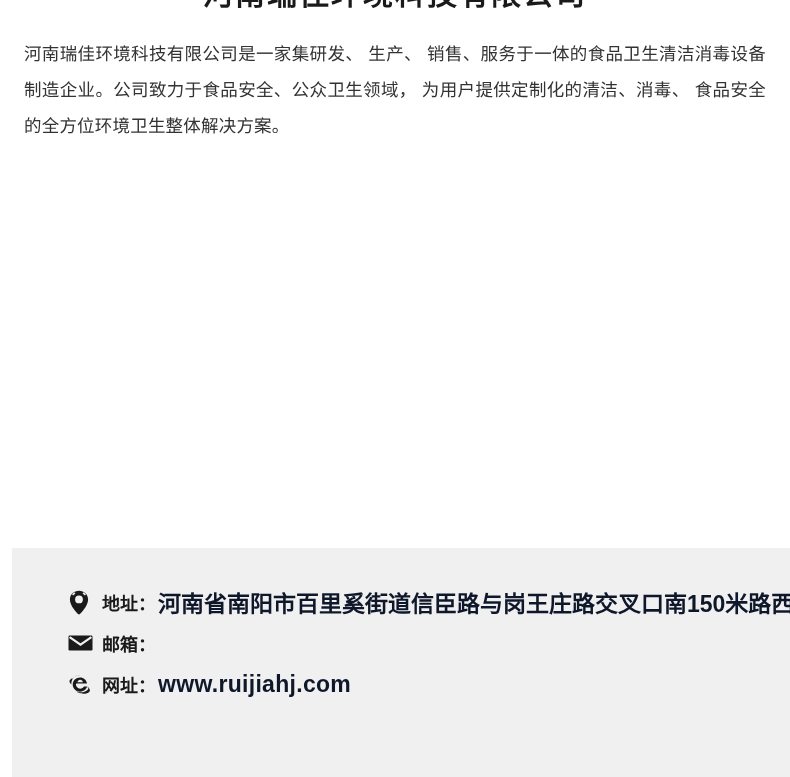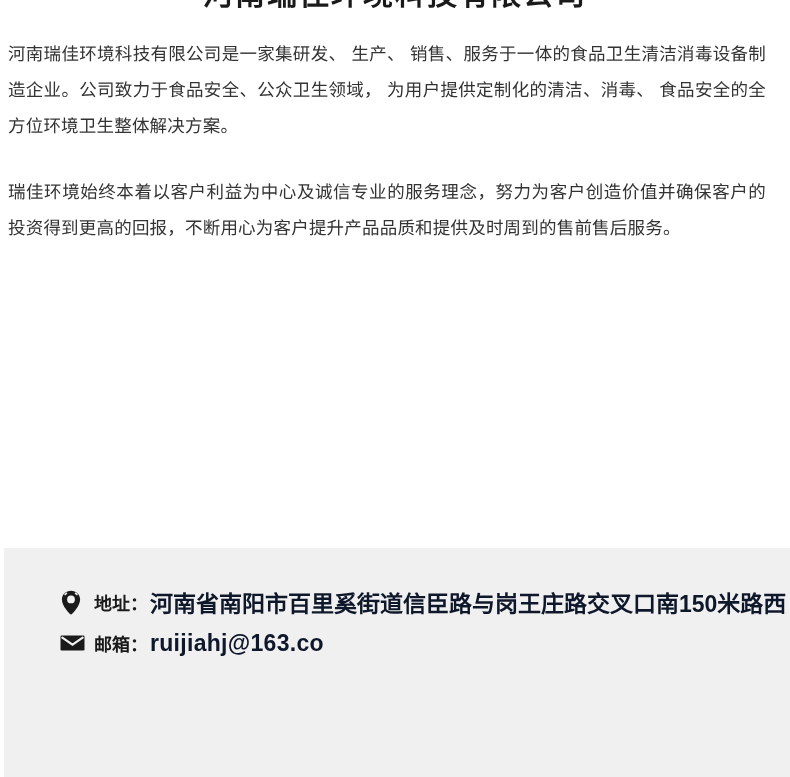--- a/index.html
+++ b/index.html
@@ -35,38 +35,38 @@
     top: -30px;
     text-align: center;
     font-size: 30px;
     font-weight: bold;
     letter-spacing: 2px;
     color: #1a1a1a;
     white-space: nowrap;
   }
   
   .body-wrap {
-    padding: 22px 24px 0 8px;
+    padding: 22px 24px 0 24px;
   }
   .para {
     font-size: 17.5px;
     line-height: 36px;
     color: #333333;
     margin: 0 0 30px 0;
     text-align: justify;
     text-justify: inter-ideograph;
     letter-spacing: 0.2px;
   }
   .para:last-child {
     margin-bottom: 0;
   }
   
   .footer {
     position: absolute;
-    left: 4px;
+    left: 12px;
     right: 0;
     bottom: 0;
     height: 229px;
     background: #f0f0f0;
     box-sizing: border-box;
     padding: 34px 0 0 0;
   }
   .contact-list {
     margin: 0;
     padding: 0 0 0 56px;
@@ -109,21 +109,20 @@
 <body>
 
 <div class="page">
 
   <div class="title-clip">
     <div class="title">河南瑞佳环境科技有限公司</div>
   </div>
 
   <div class="body-wrap">
     <p class="para">河南瑞佳环境科技有限公司是一家集研发、 生产、 销售、服务于一体的食品卫生清洁消毒设备制造企业。公司致力于食品安全、公众卫生领域， 为用户提供定制化的清洁、消毒、 食品安全的全方位环境卫生整体解决方案。</p>
-    <p class="para">瑞佳环境始终本着以客户利益为中心及诚信专业的服务理念，努力为客户创造价值并确保客户的投资得到更高的回报，不断用心为客户提升产品品质和提供及时周到的售前售后服务。</p>
   </div>
 
   <div class="footer">
     <ul class="contact-list">
 
       <li class="contact-item">
         <span class="contact-icon">
           <svg width="22" height="25" viewBox="0 0 22 25" aria-hidden="true">
             <path d="M11 0.8C5.9 0.8 1.9 4.7 1.9 9.6c0 6.6 7.7 14.2 8.1 14.5.6.5 1.4.5 2 0 .4-.3 8.1-7.9 8.1-14.5C20.1 4.7 16.1 0.8 11 0.8z" fill="#1a1a1a"></path>
             <circle cx="11" cy="9.4" r="3.9" fill="#f0f0f0"></circle>
@@ -136,21 +135,32 @@
       </li>
 
       <li class="contact-item">
         <span class="contact-icon">
           <svg width="25" height="18" viewBox="0 0 25 18" aria-hidden="true">
             <rect x="0.5" y="1.5" width="24" height="15" rx="1.2" fill="#1a1a1a"></rect>
             <path d="M1.6 3.2 L12.5 10.6 L23.4 3.2" fill="none" stroke="#f0f0f0" stroke-width="2.2"></path>
           </svg>
         </span>
         <span class="contact-label">邮箱：</span>
-        <span class="contact-value latin">ruijiahj@163.co</span>
       </li>
 
+      <li class="contact-item">
+        <span class="contact-icon">
+          <svg width="24" height="24" viewBox="0 0 24 24" aria-hidden="true">
+            <path d="M12.6 3.1c-4.6-.3-8.6 3-9.2 7.5-.1.6-.1 1.2 0 1.8-1.1-1-1.8-2-1.9-2.9-.2-1.4 1-2.6 3-3.3-.5 1-.8 1.6-.8 1.6s1.3-1.9 3.2-3.1C8.9 3.3 11 2.9 12.6 3.1z" fill="#1a1a1a"></path>
+            <path d="M12.1 5.4c3.5 0 6.4 2.6 6.9 6H8.6c-.4 0-.7.3-.7.7 0 2.8 1.9 4.6 4.2 4.6 1.7 0 3-0.8 3.8-2.1h3.3c-1 3-3.8 5.1-7.1 5.1-4.1 0-7.4-3.2-7.4-7.2s3.3-7.1 7.4-7.1z" fill="#1a1a1a"></path>
+            <path d="M9.4 10.2c.3-1.5 1.4-2.5 2.8-2.5 1.4 0 2.5 1 2.7 2.5H9.4z" fill="#f0f0f0"></path>
+            <path d="M19.4 14.6c1.5 1.3 2.4 2.6 2.5 3.7.2 1.6-1.4 2.8-3.8 3.3-1.4.3-3 .2-4.6-.2 1.1.1 2-.1 2-.1s-2.3.3-4.5-.4c-1.2-.4-2.1-1-2.6-1.5 1.4.6 2.9.9 4.5.9 3 0 5.7-1.3 7.5-3.4z" fill="#1a1a1a"></path>
+          </svg>
+        </span>
+        <span class="contact-label">网址：</span>
+        <span class="contact-value latin">www.ruijiahj.com</span>
+      </li>
 
 
     </ul>
   </div>
 
 </div>
 
 </body></html>

